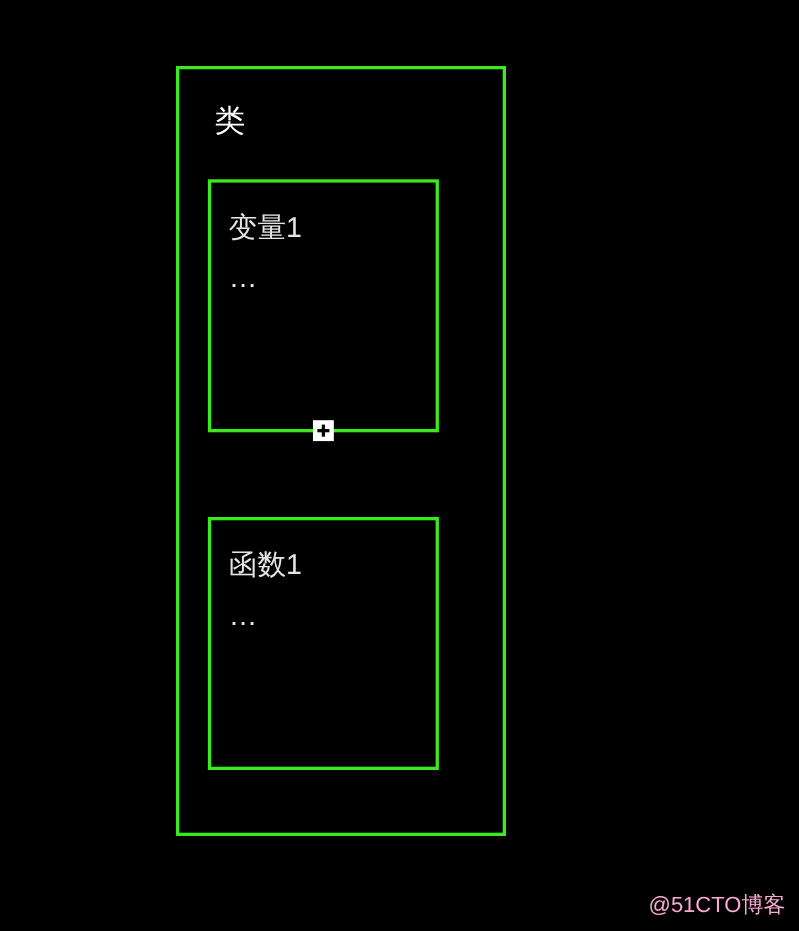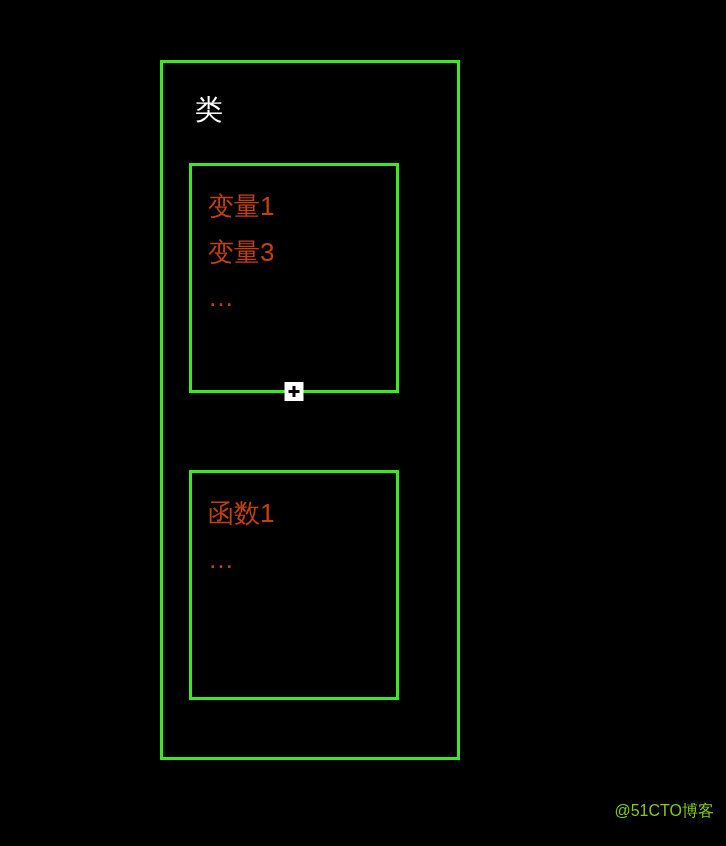--- a/index.html
+++ b/index.html
@@ -38,21 +38,21 @@
       top: 100px;
       height: 230px;
     }
     .box-functions {
       left: 26px;
       top: 395px;
       height: 230px;
       margin-top: 12px;
     }
     .item {
-      color: #c2410c;
+      color: #e5e5e5;
       font-size: 26px;
       line-height: 1.75;
     }
     .plus-handle {
       position: absolute;
       left: 50%;
       bottom: -11px;
       transform: translateX(-50%);
       width: 19px;
       height: 19px;
@@ -71,34 +71,33 @@
     .plus-handle::after {
       content: "";
       position: absolute;
       width: 3px;
       height: 11px;
       background: #000000;
     }
     .watermark {
       position: absolute;
       right: 12px;
-      bottom: 24px;
-      color: #84cc16;
-      font-size: 16px;
+      bottom: 10px;
+      color: #f9a8d4;
+      font-size: 20px;
     }
   </style>
 </head>
 <body>
 
 <div class="outer-box">
   <div class="title">类</div>
 
   <div class="inner-box box-variables">
     <div class="item">变量1</div>
-    <div class="item">变量3</div>
     <div class="item">…</div>
     <div class="plus-handle"></div>
   </div>
 
   <div class="inner-box box-functions">
     <div class="item">函数1</div>
     <div class="item">…</div>
   </div>
 </div>
 

